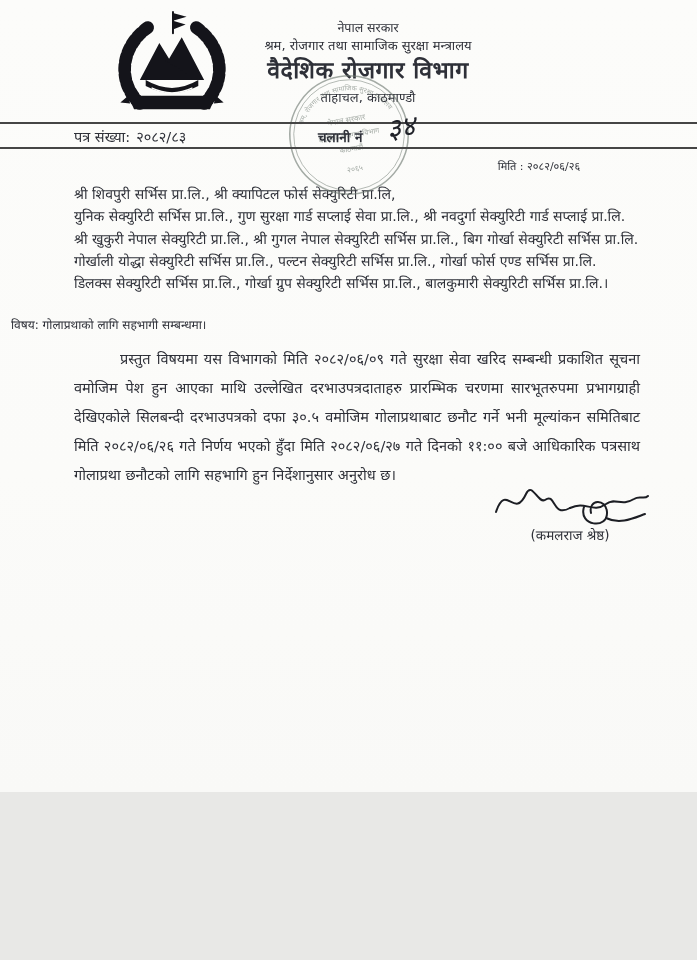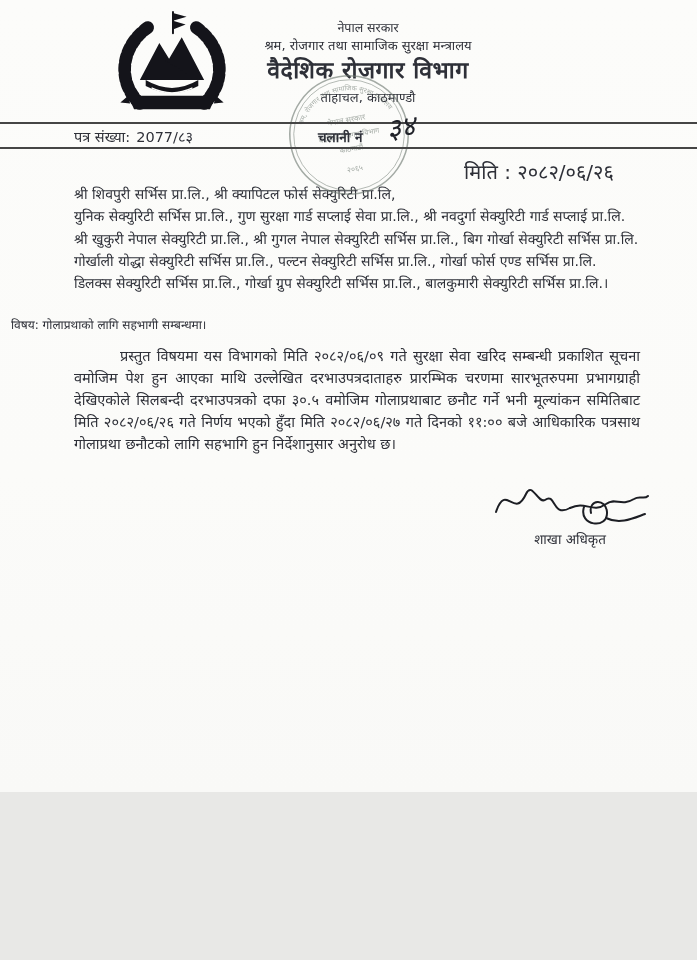--- a/index.html
+++ b/index.html
@@ -23,27 +23,27 @@
   
   .stamp{left:286px;top:72px;width:126px;height:126px;transform:rotate(-10deg);opacity:.62;z-index:1;}
   
   .rule{left:0;right:0;height:2px;background:#454545;z-index:2;}
   .rule-top{top:122px;}
   .rule-bottom{top:147px;}
   .letter-no{left:74px;top:126px;font-size:14.5px;z-index:3;}
   .letter-no .val{margin-left:6px;}
   .chalani-label{left:318px;top:128px;font-size:13.5px;font-weight:bold;z-index:3;}
   .chalani-value{left:386px;top:107px;font-size:28px;font-style:italic;transform:rotate(-9deg);color:#1f2128;z-index:3;}
-  .date-line{top:158px;left:436px;width:206px;text-align:center;font-size:20px;}
+  .date-line{top:158px;left:436px;width:206px;text-align:center;font-size:11px;}
   
   .recipients{left:74px;top:183px;font-size:14px;line-height:22.3px;white-space:nowrap;}
   
   .subject{top:316px;left:11px;width:100%;font-size:12px;}
   
-  .body-par{left:74px;top:345px;width:566px;font-size:14.5px;line-height:22px;text-align:justify;text-indent:46px;margin:0;}
+  .body-par{left:74px;top:345px;width:566px;font-size:14.5px;line-height:29px;text-align:justify;text-indent:46px;margin:0;}
   
   .sig-block{left:466px;top:474px;width:208px;text-align:center;}
   .sig-svg{width:165px;height:58px;display:block;margin:0 auto -6px auto;}
   .sig-name{font-size:13.5px;}
   .sig-title{font-size:13.5px;margin-top:4px;}
 </style>
 </head>
 <body>
 
 <div class="page">
@@ -90,21 +90,21 @@
     <text x="65" y="52" font-size="8" fill="#6f7a72" text-anchor="middle">नेपाल सरकार</text>
     <text x="65" y="68" font-size="7.5" fill="#6f7a72" text-anchor="middle">वैदेशिक रोजगार विभाग</text>
     <text x="65" y="82" font-size="7.5" fill="#6f7a72" text-anchor="middle">काठमाडौं</text>
     <text x="65" y="103" font-size="8" fill="#6f7a72" text-anchor="middle">२०६५</text>
   </svg>
 
   <div class="abs rule rule-top"></div>
   <div class="abs rule rule-bottom"></div>
 
   <div class="abs letter-no">
-    <span>पत्र संख्या:</span><span class="val">2077/८३</span>
+    <span>पत्र संख्या:</span><span class="val">२०८२/८३</span>
   </div>
 
   <div class="abs chalani-label">चलानी नं</div>
   <div class="abs chalani-value">३४</div>
 
   <div class="abs date-line">मिति : २०८२/०६/२६</div>
 
   <div class="abs recipients">
     <div>श्री शिवपुरी सर्भिस प्रा.लि., श्री क्यापिटल फोर्स सेक्युरिटी प्रा.लि,</div>
     <div>युनिक सेक्युरिटी सर्भिस प्रा.लि., गुण सुरक्षा गार्ड सप्लाई सेवा प्रा.लि., श्री नवदुर्गा सेक्युरिटी गार्ड सप्लाई प्रा.लि.</div>
@@ -119,16 +119,16 @@
 
   <div class="abs sig-block">
     <svg class="sig-svg" viewBox="0 0 165 58" aria-hidden="true">
       <g fill="none" stroke="#1c1e24" stroke-width="2" stroke-linecap="round">
         <path d="M8,38 C18,8 26,46 38,20 C44,7 50,30 57,26 C68,18 64,44 82,34"></path>
         <path d="M82,34 C98,26 104,40 118,30 C127,23 133,33 146,25 C152,21 156,26 160,22"></path>
         <path d="M96,33 C90,52 120,56 119,38 C118,24 100,25 103,39"></path>
         <path d="M118,44 C132,51 146,44 157,40"></path>
       </g>
     </svg>
-    <div class="sig-title">शाखा अधिकृत</div>
+    <div class="sig-name">(कमलराज श्रेष्ठ)</div>
   </div>
 
 </div>
 
 </body></html>

